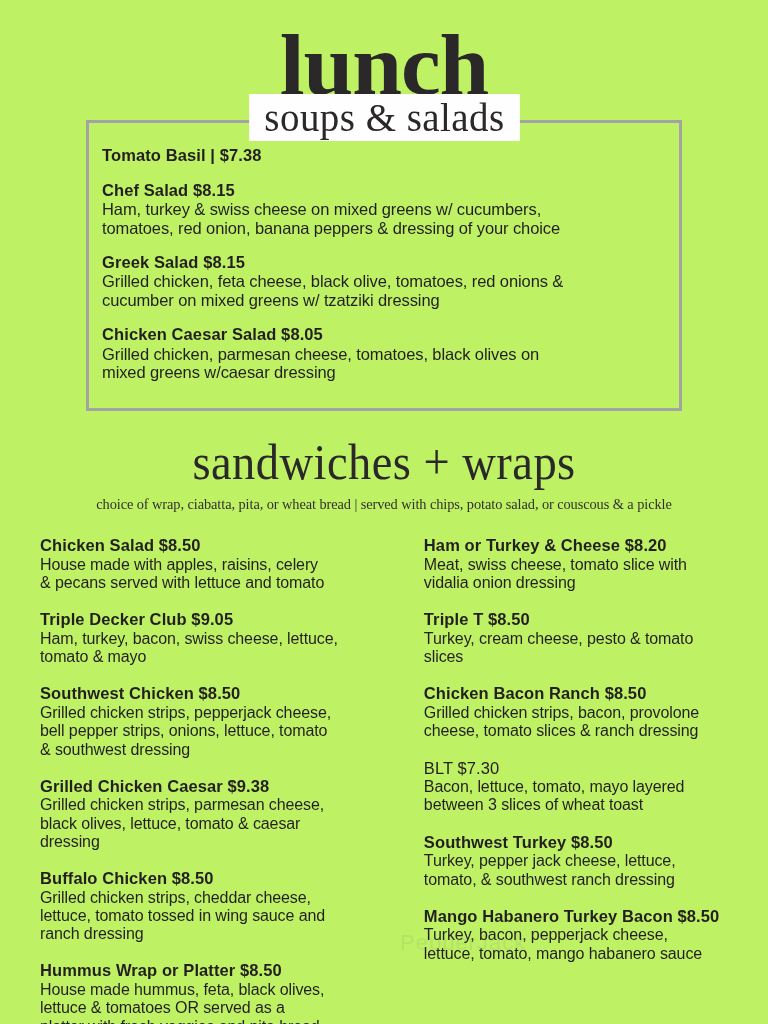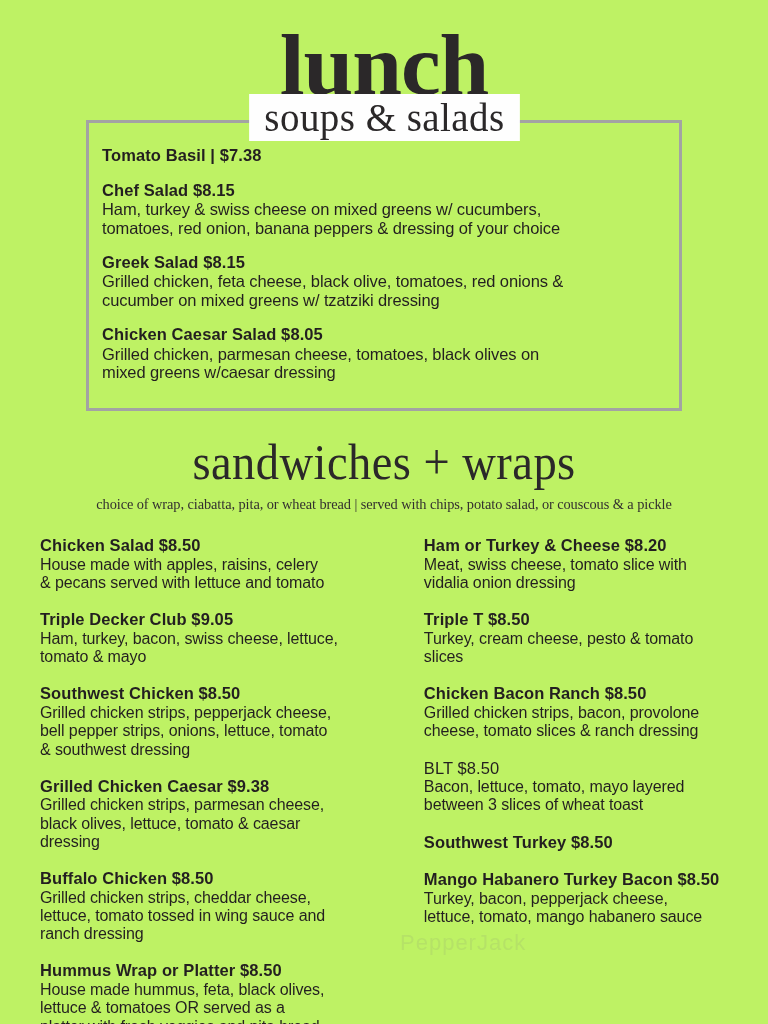--- a/index.html
+++ b/index.html
@@ -229,26 +229,28 @@
           <div class="item-title">Triple T $8.50</div>
           <div class="item-desc">Turkey, cream cheese, pesto &amp; tomato
 slices</div>
         </div>
         <div class="menu-item">
           <div class="item-title">Chicken Bacon Ranch $8.50</div>
           <div class="item-desc">Grilled chicken strips, bacon, provolone
 cheese, tomato slices &amp; ranch dressing</div>
         </div>
         <div class="menu-item">
-          <div class="item-title regular">BLT $8.50</div>
+          <div class="item-title regular">BLT $7.30</div>
           <div class="item-desc">Bacon, lettuce, tomato, mayo layered
 between 3 slices of wheat toast</div>
         </div>
         <div class="menu-item">
           <div class="item-title">Southwest Turkey $8.50</div>
+          <div class="item-desc">Turkey, pepper jack cheese, lettuce,
+tomato, &amp; southwest ranch dressing</div>
         </div>
         <div class="menu-item">
           <div class="item-title">Mango Habanero Turkey Bacon $8.50</div>
           <div class="item-desc">Turkey, bacon, pepperjack cheese,
 lettuce, tomato, mango habanero sauce</div>
         </div>
       </div>
   </div>
 
   <div class="watermark">PepperJack</div>

